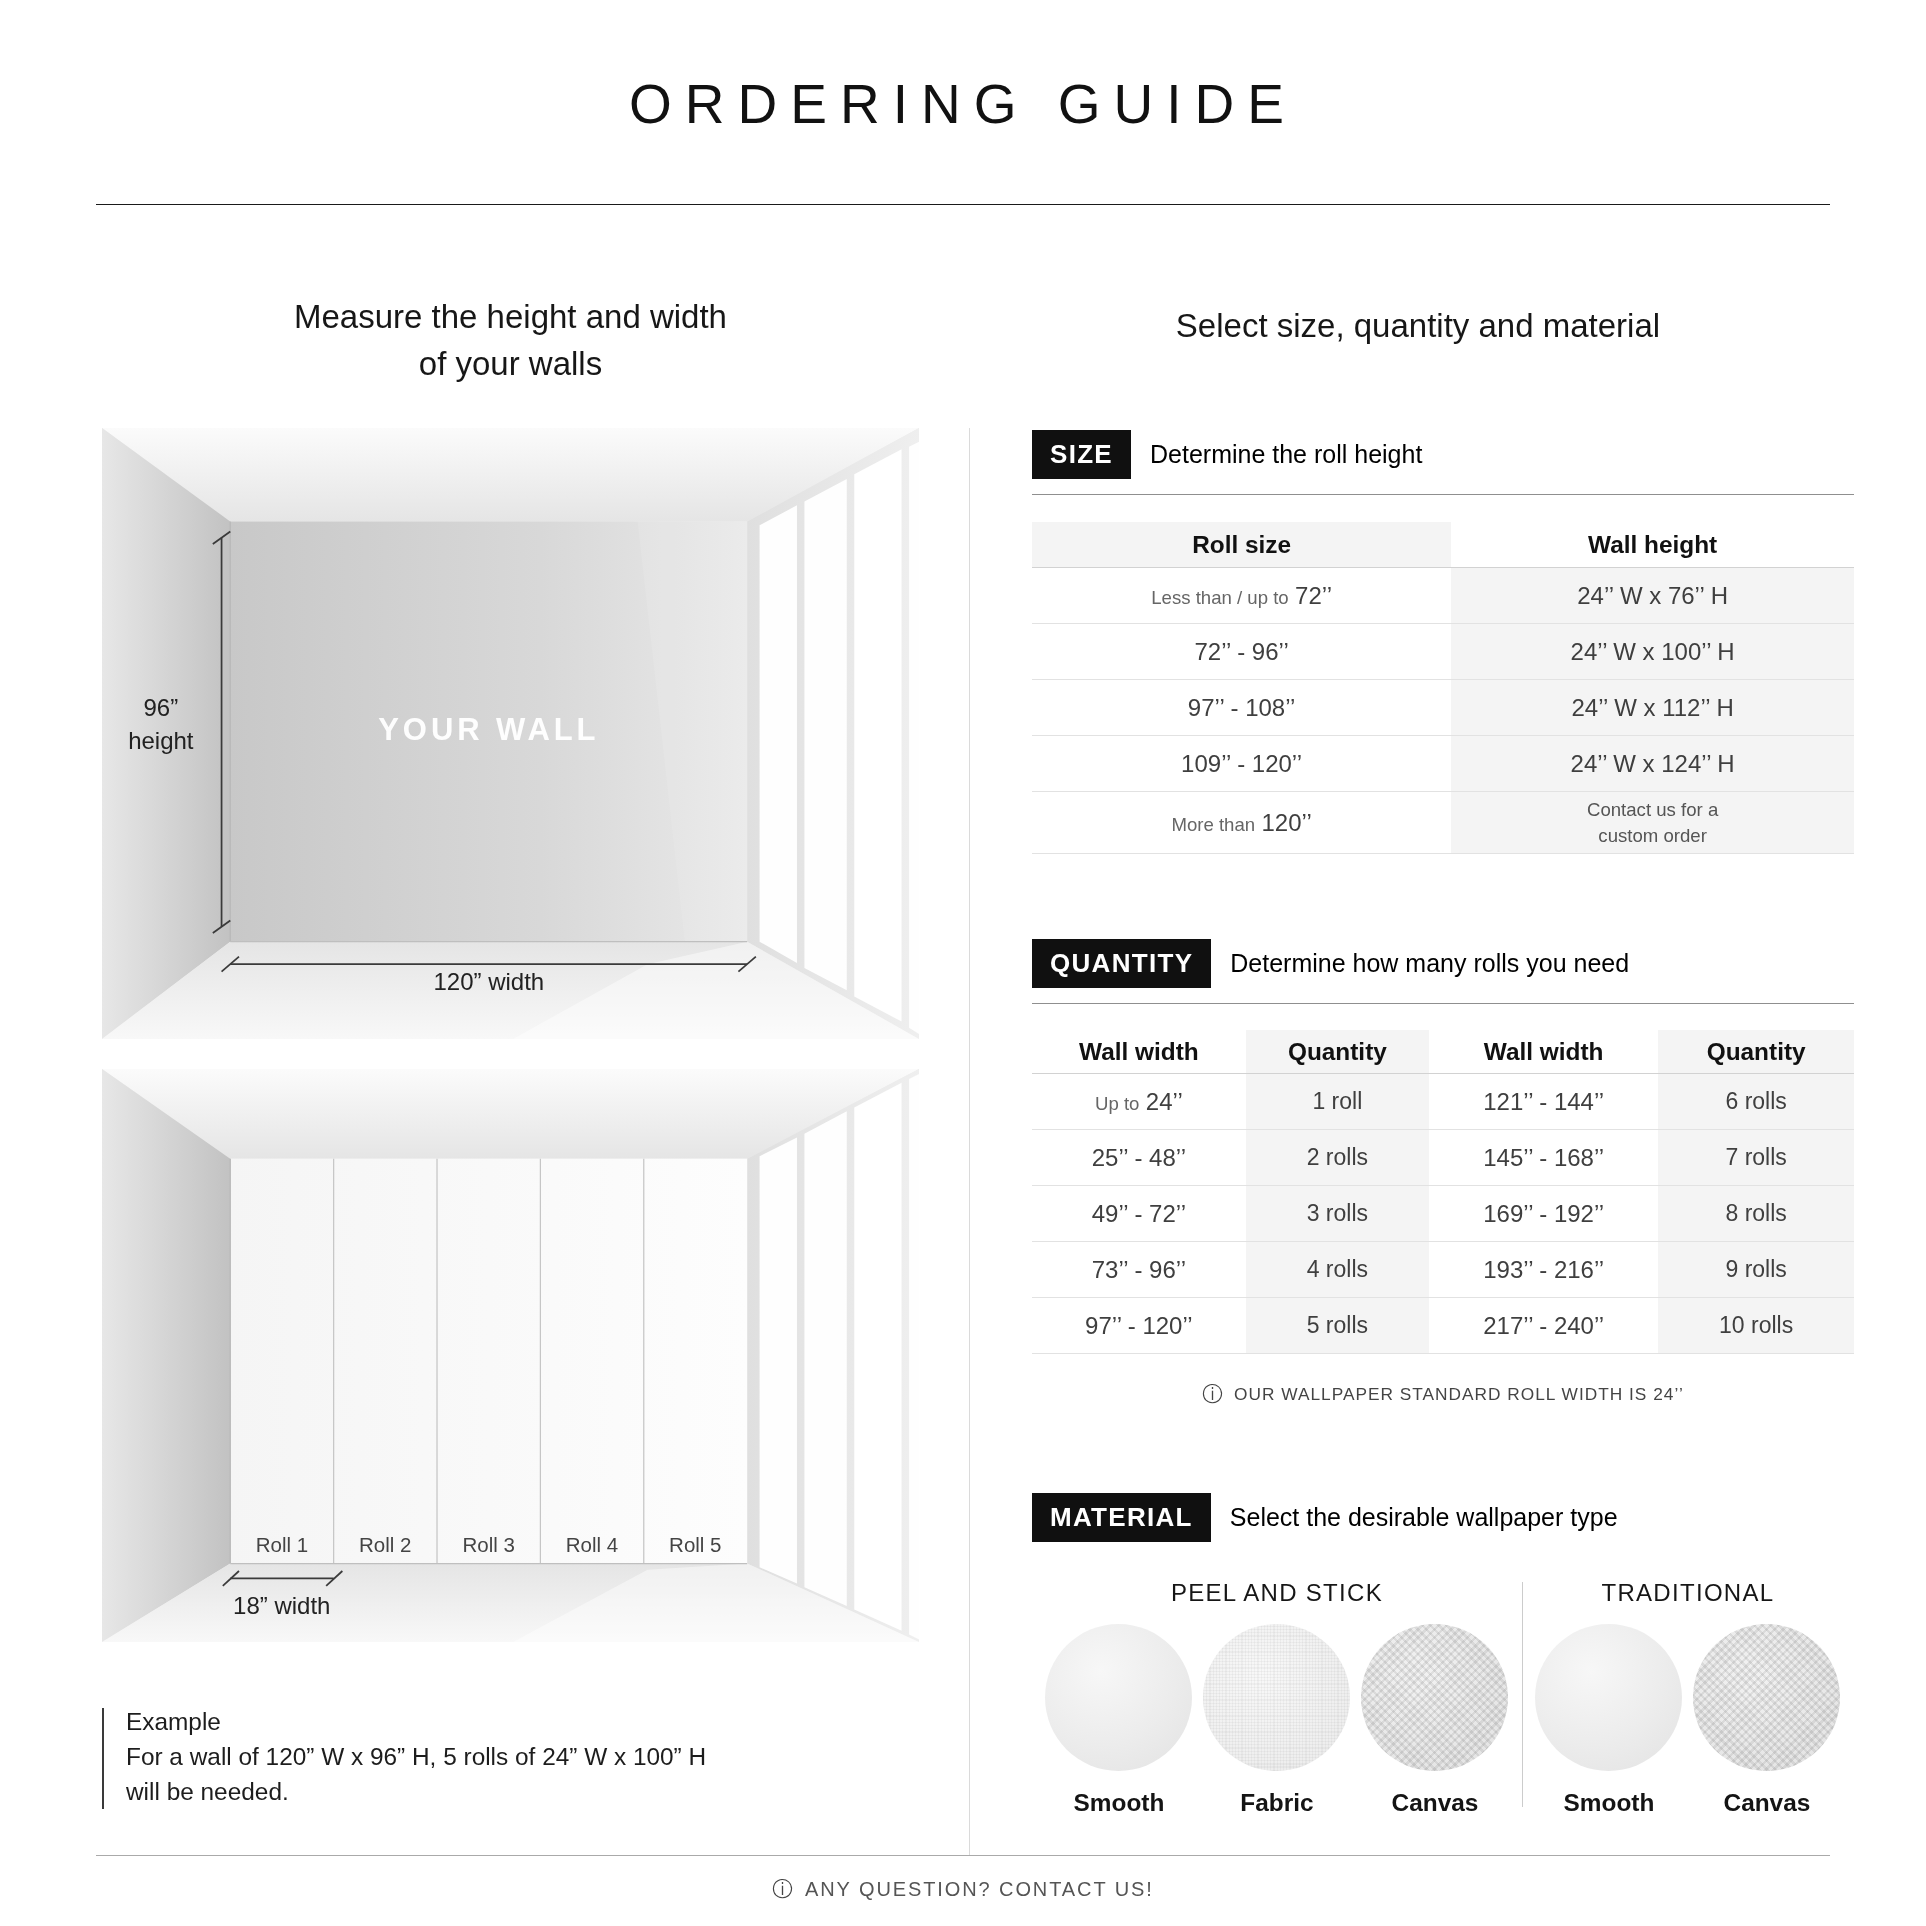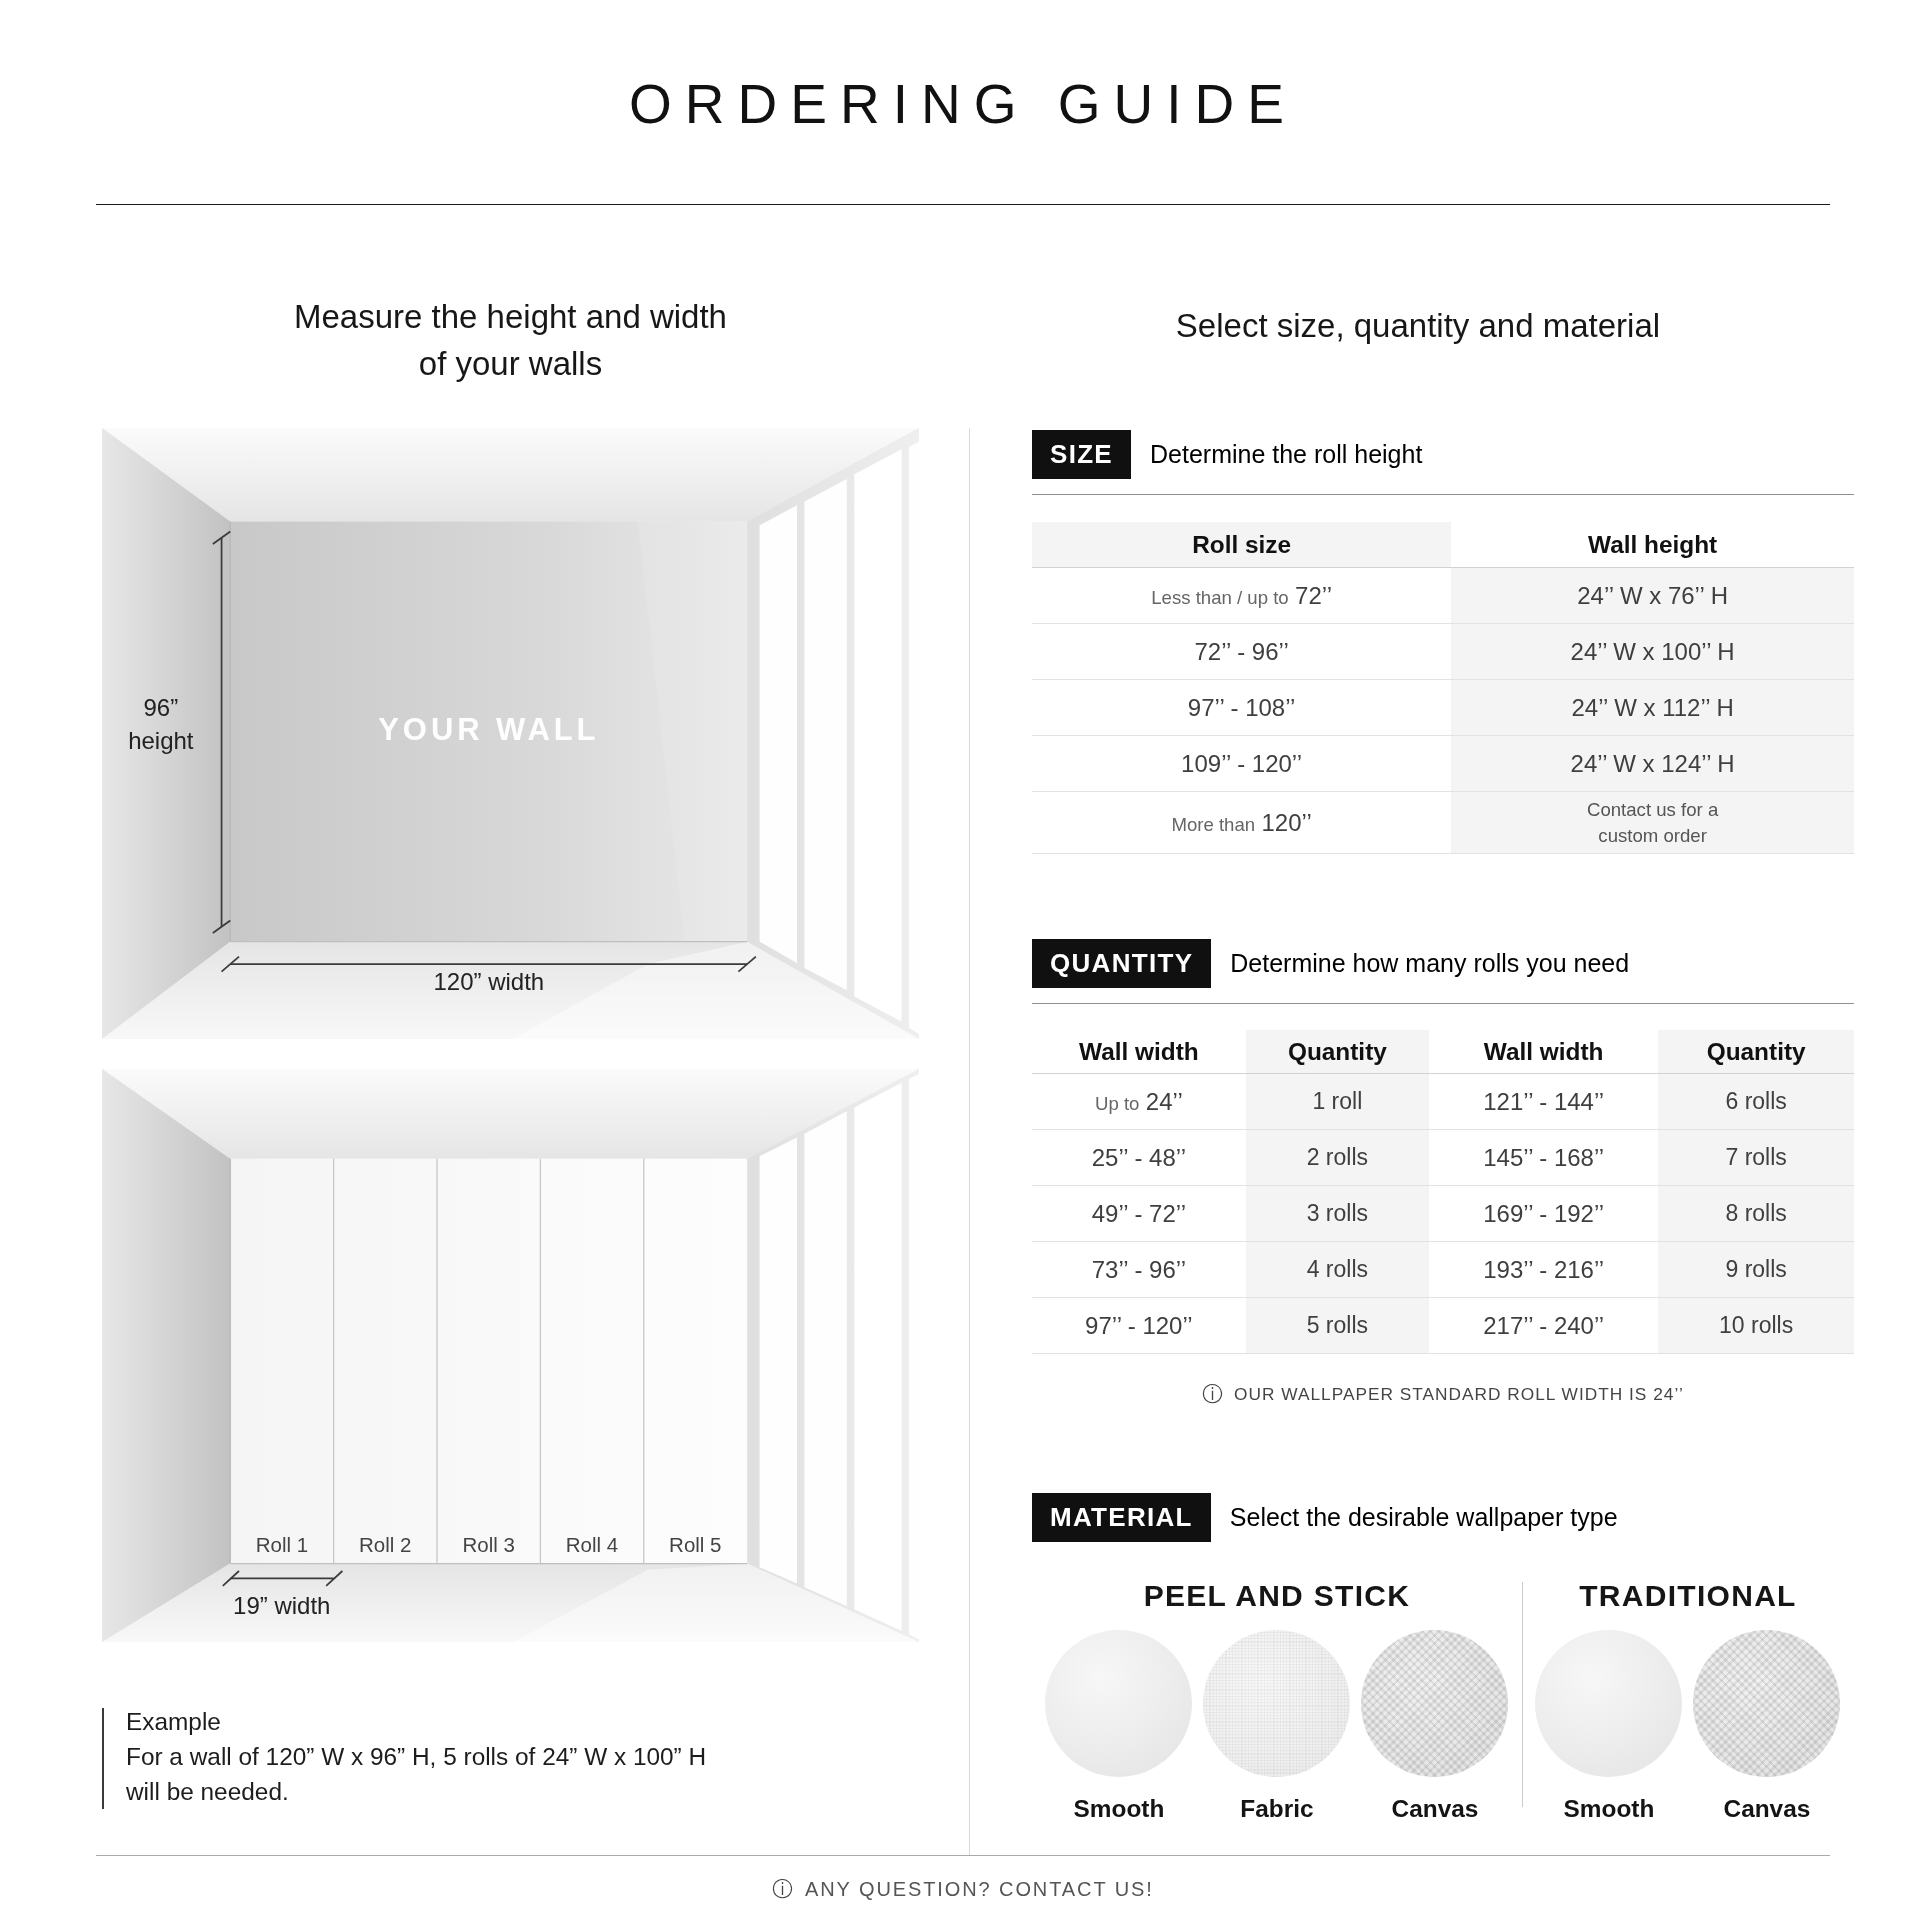--- a/index.html
+++ b/index.html
@@ -87,21 +87,21 @@
     margin-top:29.5px; font-size:17.3px; letter-spacing:1px; color:#444;
   }
   .info-glyph { font-size:20.5px; color:#444; line-height:1; }
 
   
   .material-groups { position:relative; display:flex; margin-top:29.5px; }
   .mat-group { padding-top:1.3px; }
   .g1 { width:59.6%; }
   .g2 { width:40.4%; }
   .material-divider { position:absolute; left:59.6%; top:3.9px; height:225px; border-left:1.3px solid #cccccc; }
-  .group-title { text-align:center; font-weight:700; font-size:30px; letter-spacing:1.3px; color:#161616; }
+  .group-title { text-align:center; font-weight:400; font-size:24px; letter-spacing:1.3px; color:#161616; }
   .swatch-row { display:flex; justify-content:center; gap:11px; margin-top:16.7px; }
   .swatch { width:147px; }
   .swatch-circle { width:147px; height:147px; border-radius:50%; }
   .tex-smooth {
     background:radial-gradient(circle at 38% 32%, #f7f7f7 0%, #ececec 55%, #e2e2e2 100%);
   }
   .tex-fabric {
     background-image:
       repeating-linear-gradient(90deg, rgba(0,0,0,0.035) 0 1.3px, transparent 1.3px 3.2px),
       repeating-linear-gradient(0deg, rgba(0,0,0,0.035) 0 1.3px, transparent 1.3px 3.2px),
@@ -231,21 +231,21 @@
       <line x1="103" y1="397" x2="518" y2="397" stroke="#bfbfbf" stroke-width="1"></line>
       <line x1="103" y1="409" x2="186" y2="409" stroke="#3a3a3a" stroke-width="1.4"></line>
       <line x1="97" y1="415" x2="110" y2="403" stroke="#3a3a3a" stroke-width="1.4"></line>
       <line x1="180" y1="415" x2="193" y2="403" stroke="#3a3a3a" stroke-width="1.4"></line>
     </svg>
     <div class="roll-label" style="left:15.7%">Roll 1</div>
     <div class="roll-label" style="left:28.35%">Roll 2</div>
     <div class="roll-label" style="left:41%">Roll 3</div>
     <div class="roll-label" style="left:53.65%">Roll 4</div>
     <div class="roll-label" style="left:66.3%">Roll 5</div>
-    <div class="roll-width-label">19” width</div>
+    <div class="roll-width-label">18” width</div>
   </div>
 
   <div class="example">
     <div class="example-title">Example</div>
     <div class="example-body pre-line">For a wall of 120” W x 96” H, 5 rolls of 24” W x 100” H
 will be needed.</div>
   </div>
 
   <section class="rsec size-section">
     <div class="section-head">

